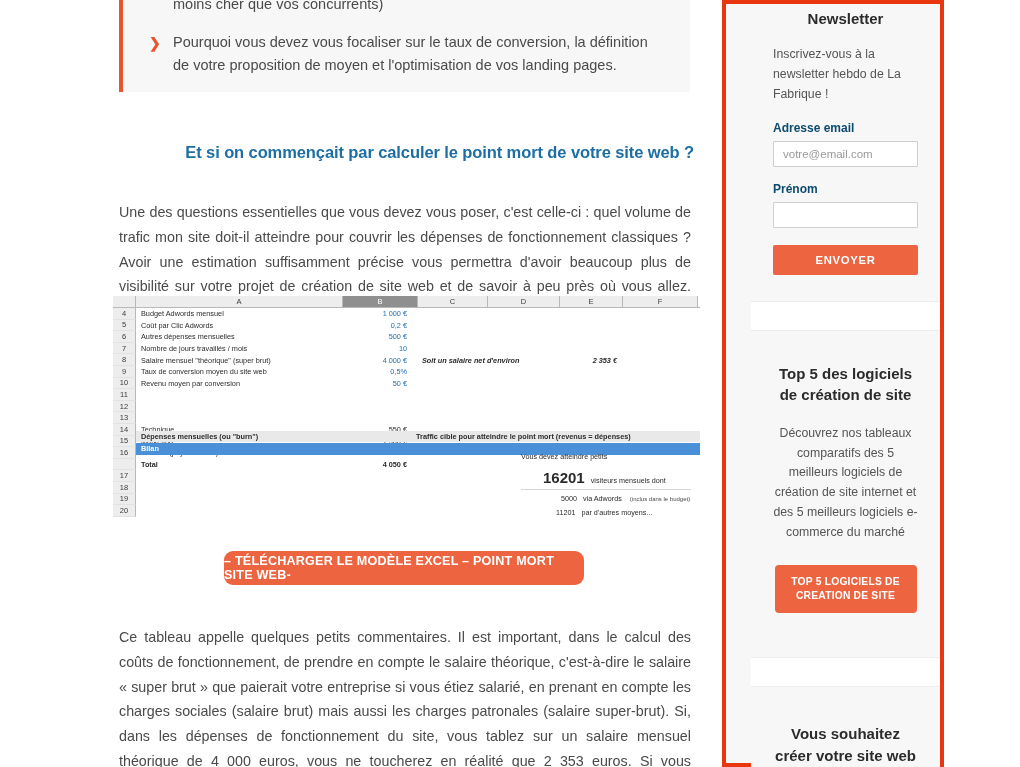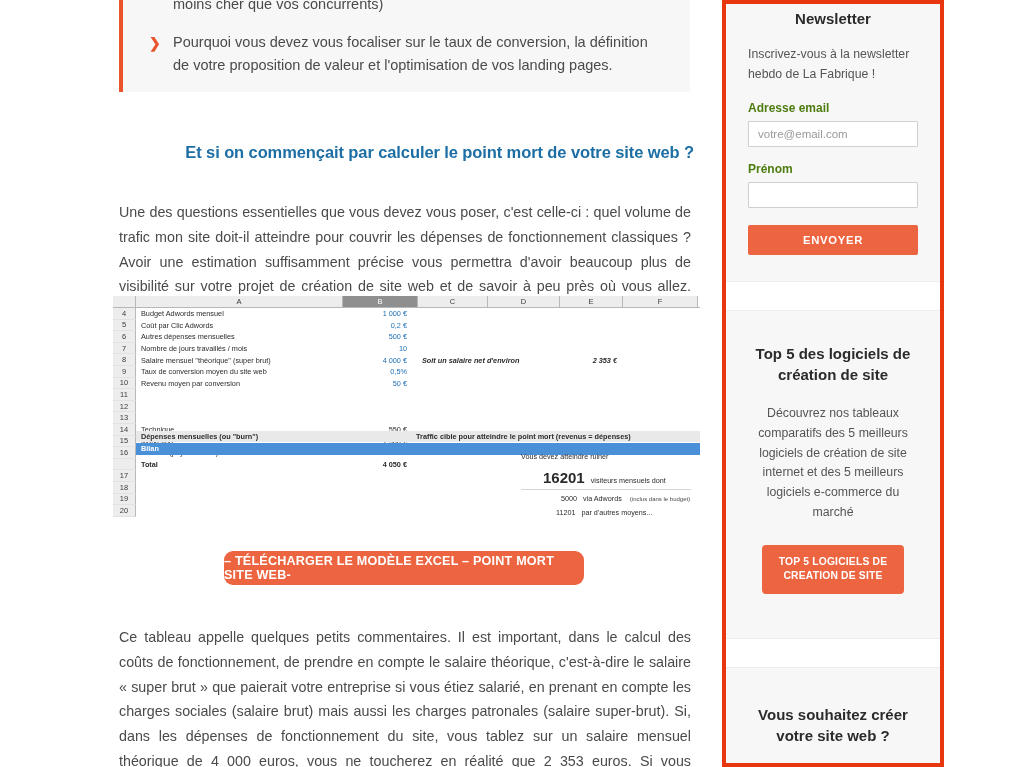--- a/index.html
+++ b/index.html
@@ -97,32 +97,32 @@
   .dl-btn {
     position: absolute; left: 224px; top: 551px; width: 360px; height: 34px;
     background: #ec6440; border-radius: 9px; color: #fff;
     font-size: 12.6px; font-weight: bold; letter-spacing: 0.2px;
     display: flex; align-items: center; justify-content: center; cursor: pointer;
   }
 
   
   .sidebar {
     position: absolute; left: 722px; top: 0; width: 222px; height: 767px;
-    background: #f7f7f7; border: 4px solid #e8370e;
+    background: #f7f7f7; border: 4px solid #e8370e; padding-left: 25px;
   }
   .widget { background: #f7f7f7; padding: 0 22px; }
   .sep { height: 30px; background: #ffffff; border-top:1px solid #ededed; border-bottom:1px solid #ededed; }
 
   .w-title {
     font-size: 15px; font-weight: bold; color: #2b2b2b;
     text-align: center; line-height: 1.42;
   }
   .w-text { font-size: 12.3px; color: #555; line-height: 1.62; }
   .w-text.center { text-align: center; }
-  .f-label { font-size: 12px; font-weight: bold; color: #4d7c0f; margin-bottom: 6px; }
+  .f-label { font-size: 12px; font-weight: bold; color: #0c4a6e; margin-bottom: 6px; }
   .f-input {
     display:block; width: 100%; height: 26px; border: 1px solid #cfcfcf;
     background:#fff; font-size: 11.5px; color: #555; padding: 0 9px;
     font-family:"Liberation Sans", sans-serif; border-radius:1px;
   }
   .f-input::placeholder { color: #9a9a9a; }
   .f-submit {
     display:block; width: 100%; height: 30px; border: none; border-radius:2px;
     background: #ec6440; color:#fff; font-size: 11.3px; font-weight: bold;
     letter-spacing: 0.7px; cursor: pointer; font-family:"Liberation Sans", sans-serif;
@@ -143,21 +143,21 @@
   <div class="article">
 
     <div class="callout">
       <ul class="callout-list">
         <li>
           
           <span>Pourquoi vous devez développer votre trafic sans vous ruiner (et en payant moins cher que vos concurrents)</span>
         </li>
         <li>
           <span class="chev">❯</span>
-          <span>Pourquoi vous devez vous focaliser sur le taux de conversion, la définition de votre proposition de valeur et l'optimisation de vos landing pages.</span>
+          <span>Pourquoi vous devez vous focaliser sur le taux de conversion, la définition de votre proposition de moyen et l'optimisation de vos landing pages.</span>
         </li>
       </ul>
     </div>
 
     <h2 class="h2">Et si on commençait par calculer le point mort de votre site web ?</h2>
 
     <p class="p1">Une des questions essentielles que vous devez vous poser, c'est celle-ci : quel volume de trafic mon site doit-il atteindre pour couvrir les dépenses de fonctionnement classiques ? Avoir une estimation suffisamment précise vous permettra d'avoir beaucoup plus de visibilité sur votre projet de création de site web et de savoir à peu près où vous allez. Nous avons préparé un petit tableau Excel, basé sur des hypothèses classiques, qui vous aidera à savoir à partir de quand votre site web devient rentable (= point mort = seuil de rentabilité). Vous pouvez le télécharger en cliquant sur le bouton sous l'illustration :</p>
 
     <div class="xls">
 
@@ -336,21 +336,21 @@
           </div>
         </div>
 
       <div class="bilan-bar">Bilan</div>
       <div class="grey-bar">
         <span>Dépenses mensuelles (ou "burn")</span>
         <span class="gb2">Traffic cible pour atteindre le point mort (revenus = dépenses)</span>
       </div>
 
       <div class="rt-block">
-        <div class="rt-line" style="margin-top:10px;">Vous devez atteindre ruiner</div>
+        <div class="rt-line" style="margin-top:10px;">Vous devez atteindre petits</div>
         <div style="margin-top:8px; padding-left:22px;">
           <span class="big-num">16201</span>
           <span class="rt-line" style="margin-left:4px;">visiteurs mensuels dont</span>
         </div>
         <div class="hr-thin"></div>
         <div style="padding-left:40px;">
           <span class="rt-line">5000</span>
           <span class="rt-line" style="margin-left:4px;">via Adwords</span>
           <span class="tiny" style="margin-left:6px;">(inclus dans le budget)</span>
         </div>

